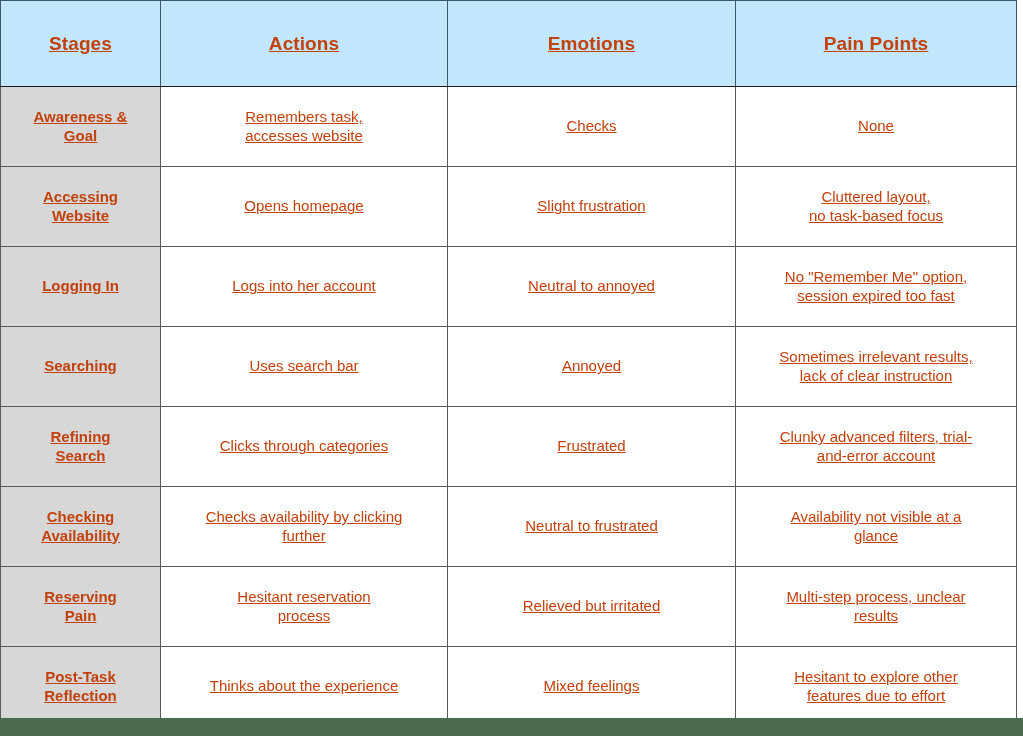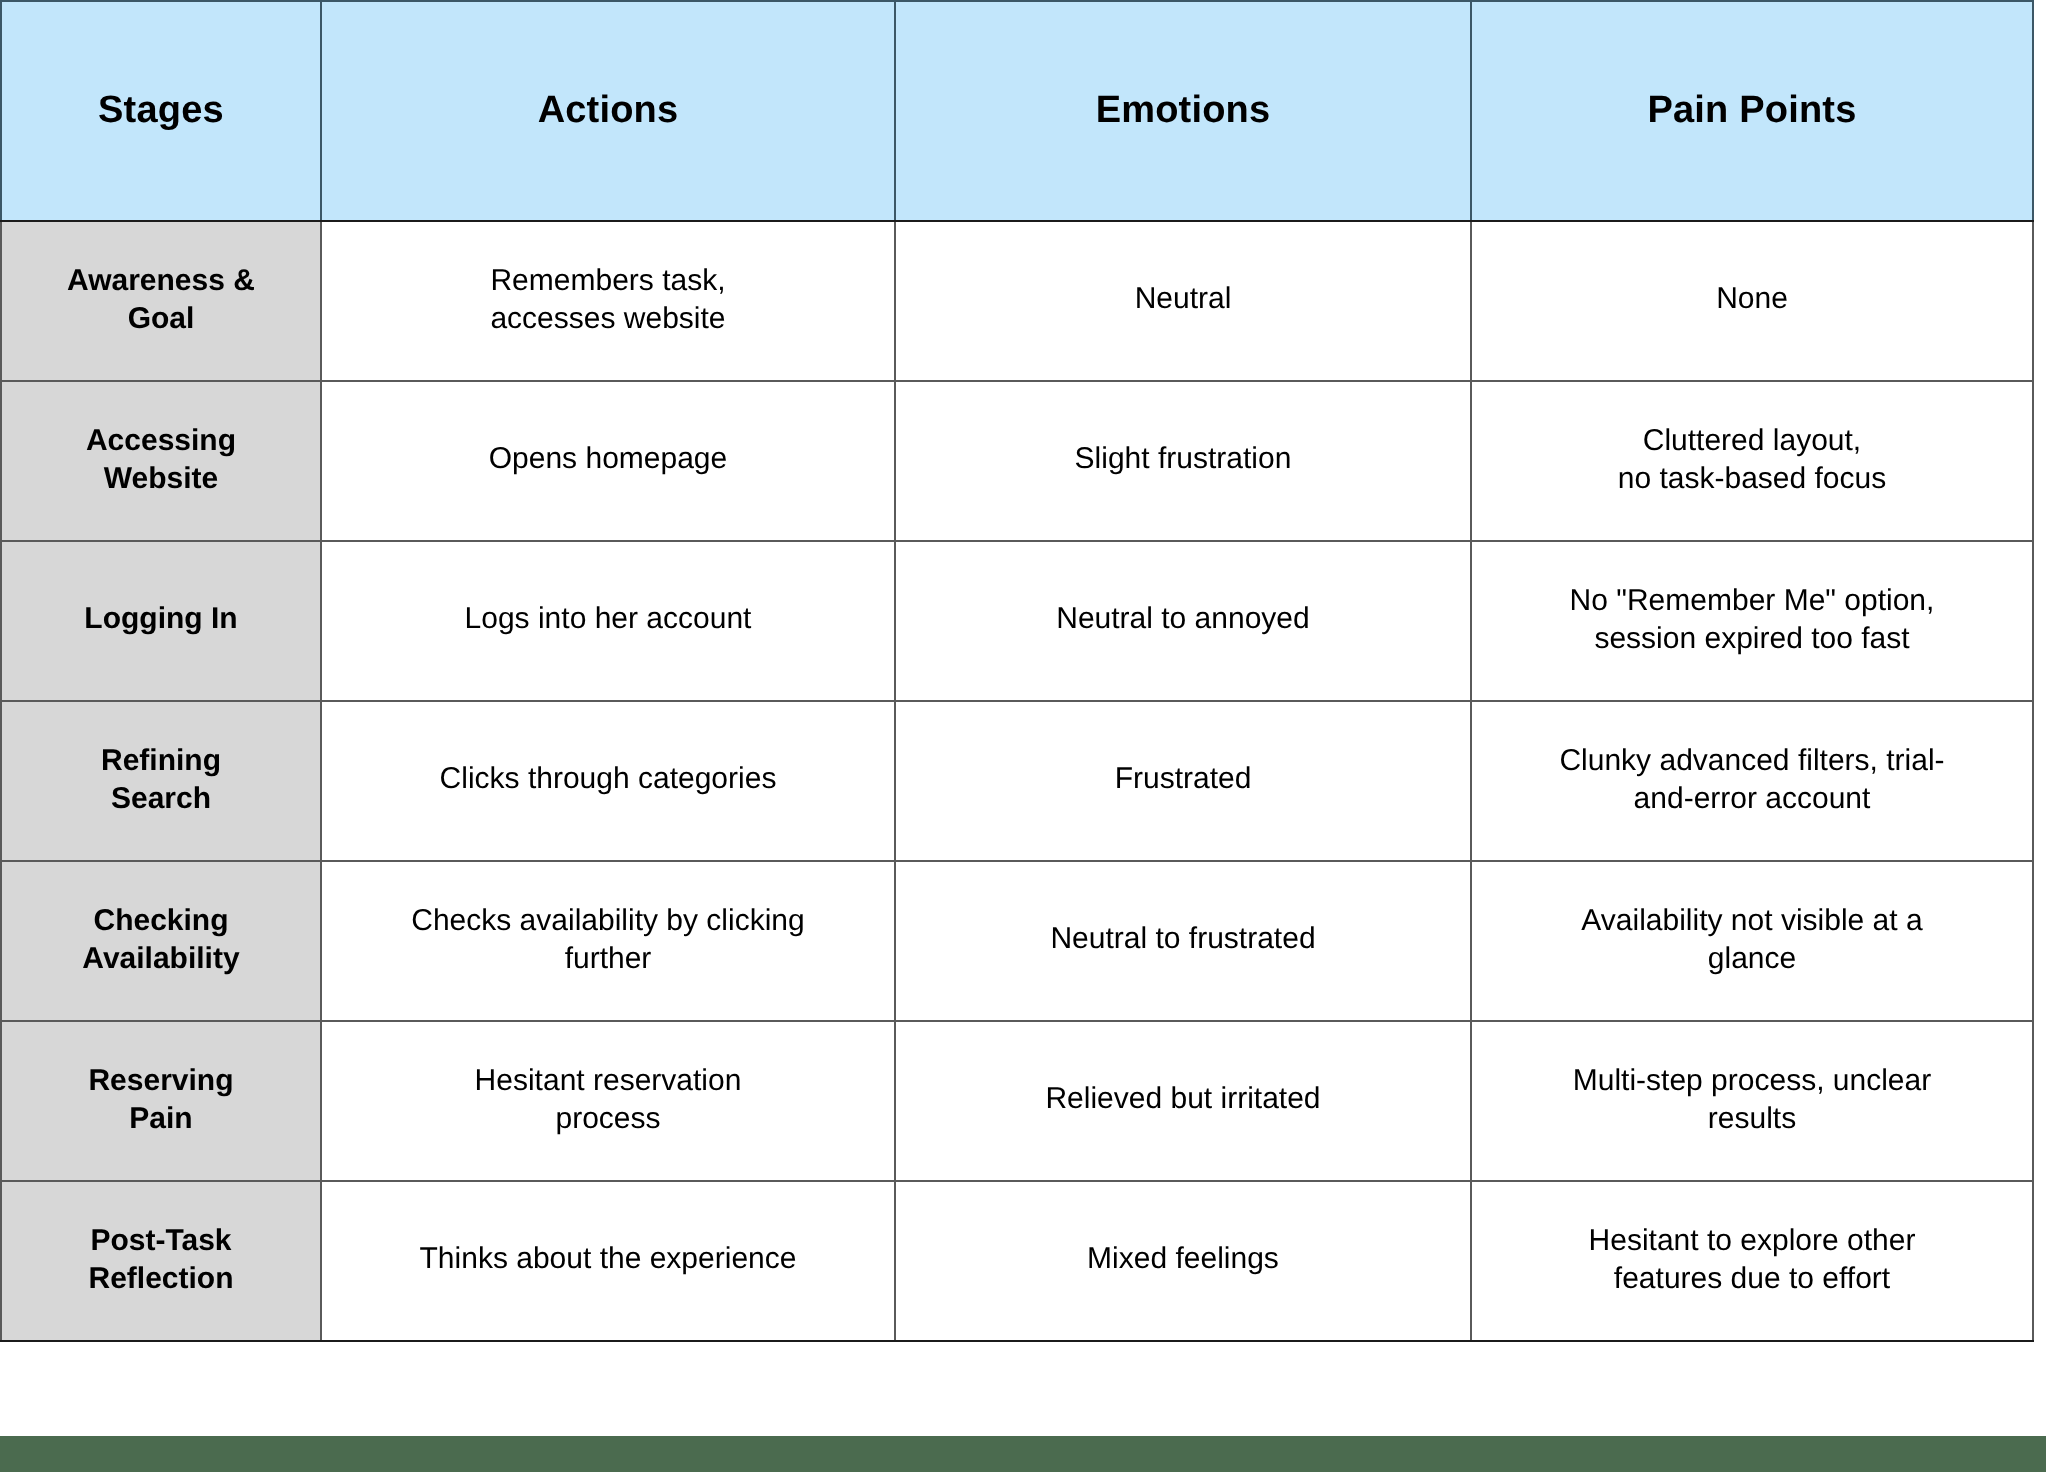--- a/index.html
+++ b/index.html
@@ -32,25 +32,26 @@
   }
 
   table.journey-table col.col-stages   { width: 160px; }
   table.journey-table col.col-actions  { width: 287px; }
   table.journey-table col.col-emotions { width: 288px; }
   table.journey-table col.col-pain     { width: 281px; }
 
   table.journey-table th,
   table.journey-table td {
     border: 1px solid #5a5a5a;
-    padding: 16px 8px;
+    padding: 4px 8px;
     text-align: center;
     vertical-align: middle;
-    color: #000000;
+    color: #c2410c;
     line-height: 1.22;
+    text-decoration: underline;
   }
 
   table.journey-table thead th {
     background: #c2e6fb;
     height: 77px;
     font-size: 19px;
     font-weight: bold;
     letter-spacing: 0.1px;
     border-color: #3c5766;
     border-bottom-color: #1b1b1b;
@@ -115,21 +116,21 @@
       <tr>
         <td class="stage-cell">
           <span class="cell-line">Awareness &amp;</span>
           <span class="cell-line">Goal</span>
         </td>
         <td class="body-cell">
           <span class="cell-line">Remembers task,</span>
           <span class="cell-line">accesses website</span>
         </td>
         <td class="body-cell">
-          <span class="cell-line">Neutral</span>
+          <span class="cell-line">Checks</span>
         </td>
         <td class="body-cell pain-cell">
           <span class="cell-line">None</span>
         </td>
       </tr>
 
       <tr>
         <td class="stage-cell">
           <span class="cell-line">Accessing</span>
           <span class="cell-line">Website</span>
@@ -155,20 +156,35 @@
         </td>
         <td class="body-cell">
           <span class="cell-line">Neutral to annoyed</span>
         </td>
         <td class="body-cell pain-cell">
           <span class="cell-line">No "Remember Me" option,</span>
           <span class="cell-line">session expired too fast</span>
         </td>
       </tr>
 
+      <tr>
+        <td class="stage-cell">
+          <span class="cell-line">Searching</span>
+        </td>
+        <td class="body-cell">
+          <span class="cell-line">Uses search bar</span>
+        </td>
+        <td class="body-cell">
+          <span class="cell-line">Annoyed</span>
+        </td>
+        <td class="body-cell pain-cell">
+          <span class="cell-line">Sometimes irrelevant results,</span>
+          <span class="cell-line">lack of clear instruction</span>
+        </td>
+      </tr>
 
       <tr>
         <td class="stage-cell">
           <span class="cell-line">Refining</span>
           <span class="cell-line">Search</span>
         </td>
         <td class="body-cell">
           <span class="cell-line">Clicks through categories</span>
         </td>
         <td class="body-cell">

